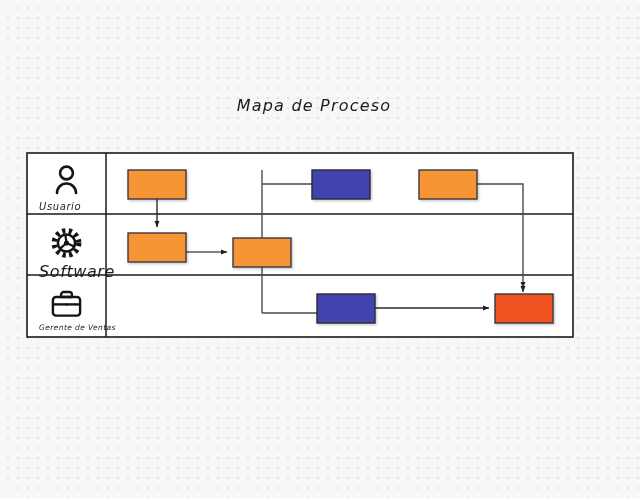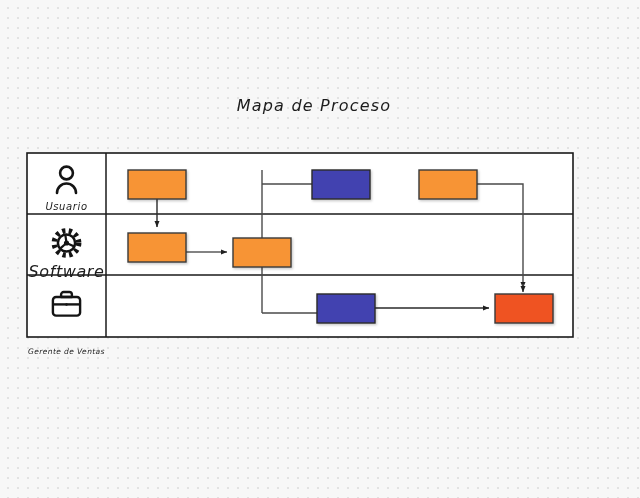--- a/index.html
+++ b/index.html
@@ -34,29 +34,29 @@
     font-size: 16px;
     font-style: italic;
     letter-spacing: 1.2px;
     color: #1c1c1c;
     white-space: nowrap;
   }
   .lane-label-text {
     font-family: "DejaVu Sans", sans-serif;
     font-style: italic;
     color: #1c1c1c;
-    text-align: center;
     white-space: nowrap;
     position: absolute;
     left: 0;
     width: 79px;
+    padding-left: 12px;
   }
   .ll-usuario  { font-size: 10px; top: 201px; letter-spacing: .6px; }
   .ll-software { font-size: 16px; top: 262px; letter-spacing: .6px; }
-  .ll-gerente  { font-size: 7.5px; top: 323px; letter-spacing: .4px; margin-top: 24px; }
+  .ll-gerente  { font-size: 7.5px; top: 323px; letter-spacing: .4px; }
   .lane-label-cell {
     position: absolute;
     left: 27px;
     width: 79px;
   }
 </style>
 </head>
 <body>
 
 <div id="root">

